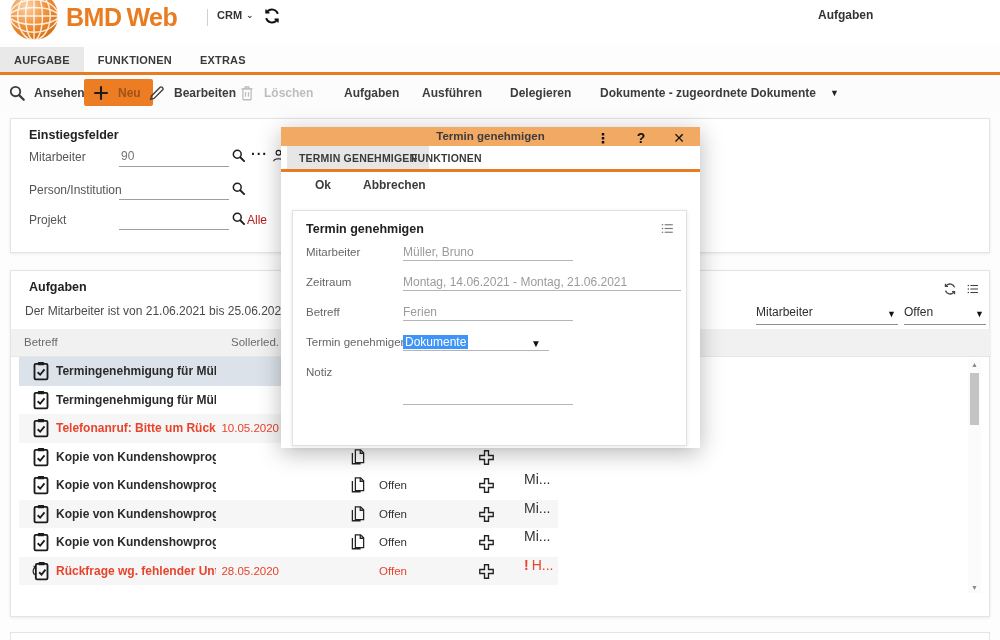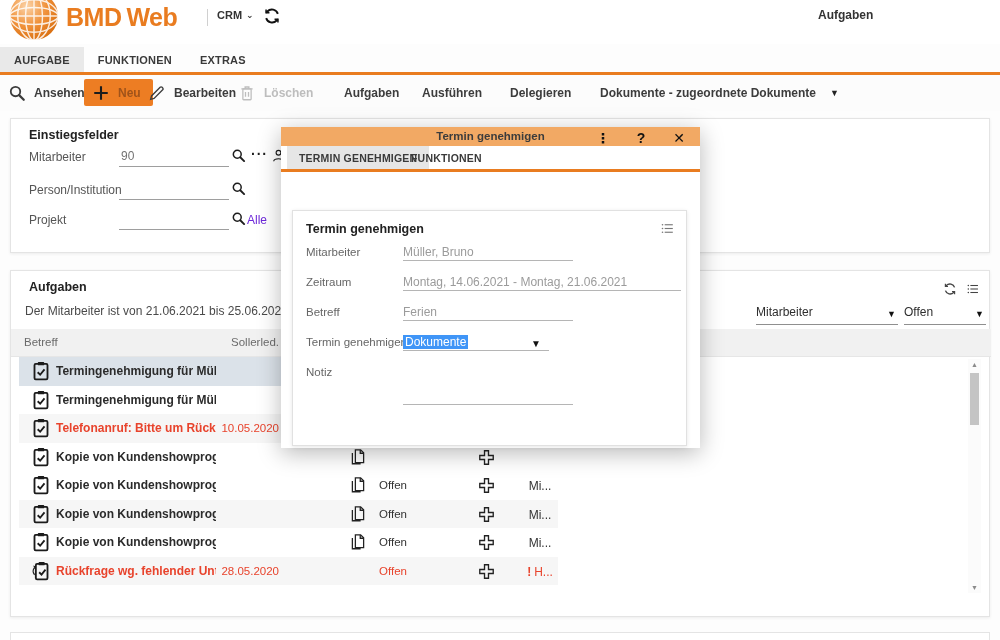--- a/index.html
+++ b/index.html
@@ -37,21 +37,21 @@
   .panel{position:absolute;background:#fff;border:1px solid #e4e4e4;box-shadow:0 1px 3px rgba(0,0,0,.07);}
   .entry-panel{left:10px;top:118px;width:980px;height:135px;}
   .panel-title{position:absolute;left:18px;top:9px;font-size:12.5px;font-weight:700;color:#222;}
   .efield{position:absolute;left:0;width:100%;height:26px;}
   .efield .lbl{position:absolute;left:18px;top:4px;font-size:12px;color:#555;}
   .efield .line{position:absolute;left:108px;top:20px;width:110px;border-bottom:1px solid #9e9e9e;}
   .efield .val{position:absolute;left:110px;top:3px;width:106px;border:none;background:none;font-size:12px;color:#737373;outline:none;}
   .efield .ic{position:absolute;top:2px;width:16px;height:16px;color:#1d1d1d;cursor:pointer;}
   .efield .ic svg{width:15px;height:15px;}
   .efield .dots{position:absolute;top:0px;font-size:14px;font-weight:700;color:#1d1d1d;letter-spacing:1px;cursor:pointer;}
-  .efield .suffix{position:absolute;left:236px;top:4px;font-size:12px;color:#6d28d9;}
+  .efield .suffix{position:absolute;left:236px;top:4px;font-size:12px;color:#b91c1c;}
   
   .tasks-panel{left:10px;top:270px;width:980px;height:347px;}
   .notice{position:absolute;left:14px;top:33px;font-size:12px;color:#4a4a4a;}
   .tp-icons{position:absolute;right:8px;top:10px;display:flex;gap:8px;color:#444;}
   .tp-icons .icb{width:15px;height:15px;background:none;border:none;color:#444;cursor:pointer;padding:0;}
   .tp-icons svg{width:14px;height:14px;}
   .filter{position:absolute;top:34px;height:20px;border-bottom:1px solid #8f8f8f;font-size:12px;color:#2e2e2e;cursor:pointer;}
   .filter .fdd{position:absolute;right:2px;top:4px;font-size:9px;color:#111;}
   .f-mit{left:745px;width:142px;}
   .f-status{left:893px;width:82px;}
@@ -64,21 +64,21 @@
   .trow.sel{background:var(--sel-row);}
   .trow .ticon{position:absolute;left:12px;top:4px;width:20px;height:20px;color:#1b1b1b;}
   .trow .ticon svg{width:20px;height:20px;}
   .trow .tb{position:absolute;left:37px;top:7px;width:160px;font-size:12px;font-weight:700;color:#2b2b2b;white-space:nowrap;overflow:hidden;}
   .trow .td{position:absolute;left:190px;top:8px;width:70px;font-size:11.5px;color:#333;text-align:right;white-space:nowrap;}
   .trow .di{position:absolute;left:330px;top:5px;width:18px;height:18px;color:#222;}
   .trow .di svg{width:18px;height:18px;}
   .trow .ts{position:absolute;left:360px;top:8px;font-size:11.5px;color:#333;}
   .trow .pi{position:absolute;left:459px;top:6px;width:17px;height:17px;color:#222;}
   .trow .pi svg{width:17px;height:17px;}
-  .trow .ta{position:absolute;left:505px;top:8px;width:32px;font-size:12px;color:#333;white-space:nowrap;overflow:hidden;text-align:center;}
+  .trow .ta{position:absolute;left:505px;top:0;width:32px;font-size:14px;color:#333;white-space:nowrap;overflow:hidden;}
   .trow .ta .pr{color:var(--red);font-weight:800;margin-right:3px;}
   .trow.red .tb,.trow.red .td,.trow.red .ts,.trow.red .ta{color:var(--red);}
   
   .vscroll{position:absolute;right:8px;top:88px;width:13px;height:234px;background:#fbfbfb;}
   .vscroll .arr{position:absolute;left:0;width:13px;height:11px;font-size:7px;color:#8a8a8a;text-align:center;line-height:11px;cursor:pointer;}
   .vscroll .up{top:0;}
   .vscroll .down{bottom:0;}
   .vscroll .thumb{position:absolute;left:2px;top:14px;width:9px;height:52px;background:#c4c4c4;cursor:grab;}
   
   .searchrow{position:absolute;left:0;top:318px;width:980px;height:26px;}
@@ -449,20 +449,24 @@
   <div class="dialog">
     <div class="dlg-titlebar">Termin genehmigen</div>
     <div class="dlg-tabs" id="dlg-tabs">
         <button class="dlg-tab active" style="left:6px;">TERMIN GENEHMIGEN</button>
         <button class="dlg-tab" style="left:118px;">FUNKTIONEN</button>
       </div>
     <button class="dlg-winbtn" style="left:312px;">⋮</button>
     <button class="dlg-winbtn" style="left:350px;">?</button>
     <button class="dlg-winbtn" style="left:388px;">✕</button>
     <div class="dlg-accent"></div>
+    <div class="dlg-actions">
+      <button class="act act-ok">Ok</button>
+      <button class="act act-cancel">Abbrechen</button>
+    </div>
     <div class="dlg-card">
       <div class="dlg-card-title">Termin genehmigen</div>
       <button class="dlg-card-menu">
           <svg viewBox="0 0 24 24" fill="currentColor">
             <circle cx="4" cy="6" r="1.3"></circle>
             <rect x="7.5" y="5.1" width="13" height="1.8"></rect>
             <circle cx="4" cy="12" r="1.3"></circle>
             <rect x="7.5" y="11.1" width="13" height="1.8"></rect>
             <circle cx="4" cy="18" r="1.3"></circle>
             <rect x="7.5" y="17.1" width="13" height="1.8"></rect>

